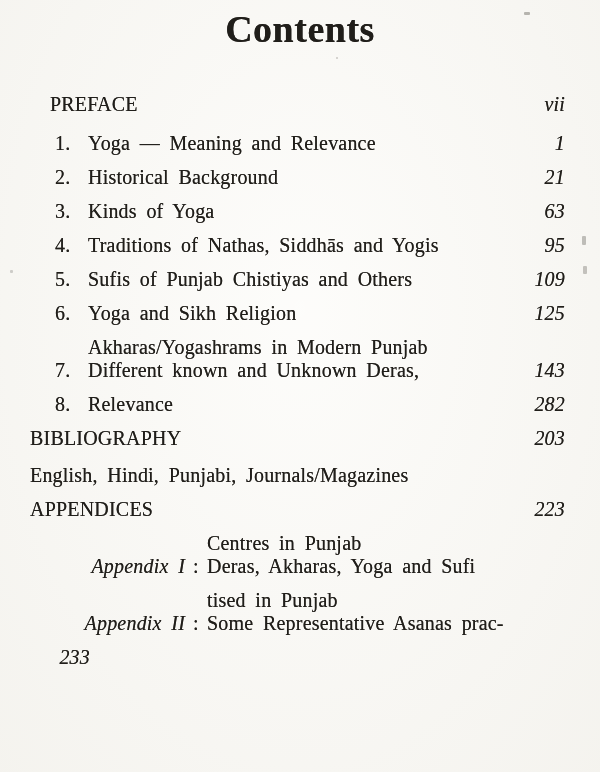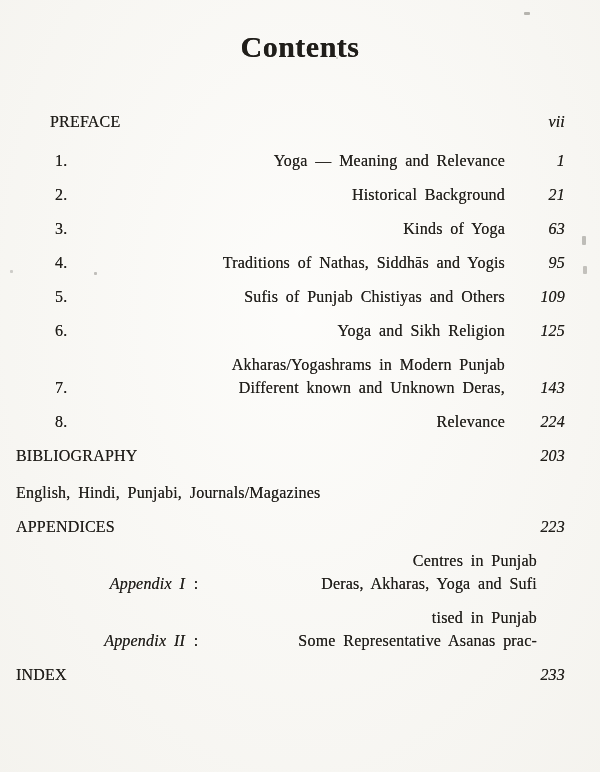--- a/index.html
+++ b/index.html
@@ -13,50 +13,50 @@
   }
   .page {
     width: 600px;
     height: 772px;
     position: relative;
     background:
       radial-gradient(ellipse at 50% 40%, rgba(255,255,255,0.5) 0%, rgba(232,230,224,0.35) 100%),
       #fbfaf6;
   }
   .page-title {
-    padding-top: 30px;
+    padding-top: 13px;
     text-align: center;
-    font-size: 30px;
+    font-size: 38px;
     line-height: 33px;
     font-weight: bold;
     letter-spacing: 0.5px;
     text-shadow: 0 0 0.6px rgba(25,22,18,0.85);
   }
   .toc {
     margin-top: 47px;
     padding-right: 35px;
-    font-size: 16px;
+    font-size: 20px;
     line-height: 23px;
     word-spacing: 0.22em;
     letter-spacing: 0.2px;
     text-shadow: 0 0 0.5px rgba(25,22,18,0.75);
   }
   .row {
     display: flex;
     align-items: flex-end;
     margin-bottom: 11px;
   }
   .row-front   { padding-left: 50px; margin-bottom: 16px; }
   .row-chapter { padding-left: 55px; }
-  .row-section { padding-left: 16px; }
+  .row-section { padding-left: 30px; }
   .row-appendix{ padding-left: 20px; margin-bottom: 11px; }
   .num   { flex: 0 0 33px; }
   .title { flex: 1 1 auto; }
   .label { flex: 1 1 auto; }
-  .line  { display: block; text-align: right; }
+  .line  { display: block; }
   .pg {
     flex: 0 0 60px;
     text-align: right;
     align-self: flex-end;
     white-space: nowrap;
     font-style: italic;
   }
   .app-label { flex: 0 0 165px; text-align: right; font-style: italic; }
   .app-colon { flex: 0 0 22px; text-align: center; }
   .app-desc  { flex: 0 0 330px; }
@@ -143,21 +143,21 @@
         <span class="line">Different known and Unknown Deras,</span>
       </span>
       <span class="pg">143</span>
     </div>
 
     <div class="row row-chapter">
       <span class="num">8.</span>
       <span class="title">
         <span class="line">Relevance</span>
       </span>
-      <span class="pg">224</span>
+      <span class="pg">282</span>
     </div>
 
     <div class="row row-section gap-biblio">
       <span class="label">BIBLIOGRAPHY</span>
       <span class="pg">203</span>
     </div>
 
     <div class="row row-section">
       <span class="label">English, Hindi, Punjabi, Journals/Magazines</span>
     </div>
@@ -179,21 +179,20 @@
     <div class="row row-appendix">
       <span class="app-label">Appendix II</span>
       <span class="app-colon">:</span>
       <span class="app-desc">
         <span class="line">tised in Punjab</span>
         <span class="line">Some Representative Asanas prac-</span>
       </span>
     </div>
 
     <div class="row row-section">
-      <span class="label">INDEX</span>
       <span class="pg">233</span>
     </div>
 
   </div>
 
   <div class="speck s1"></div>
   <div class="speck s2"></div>
   <div class="speck s3"></div>
   <div class="speck s4"></div>
   <div class="speck s5"></div>

